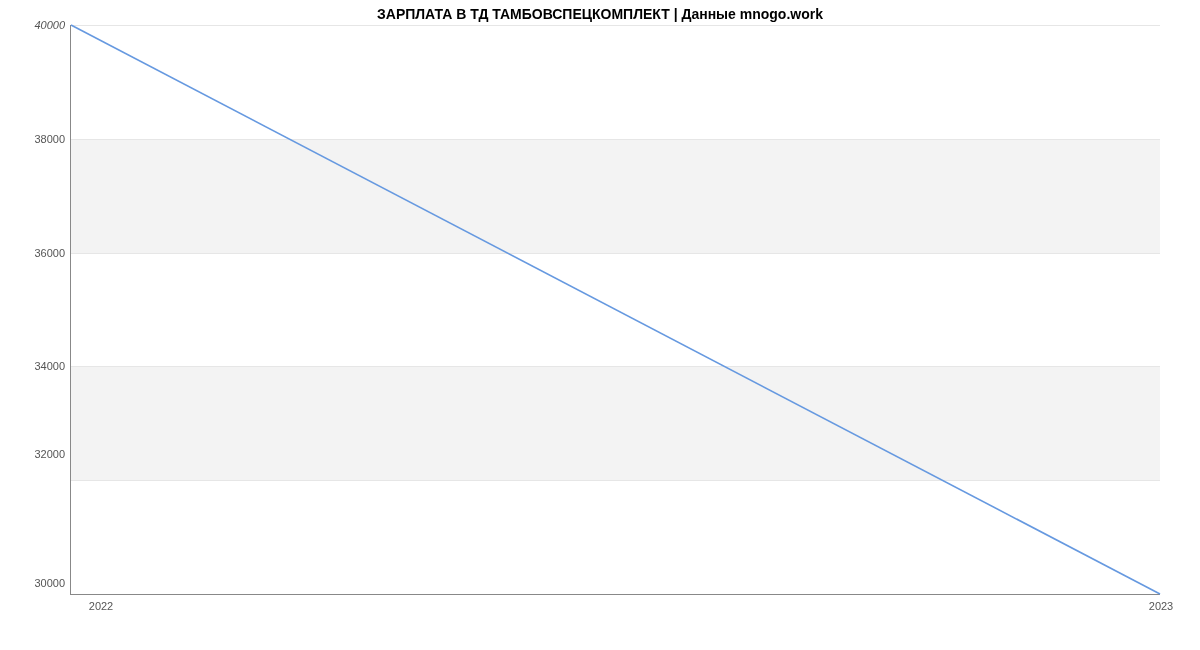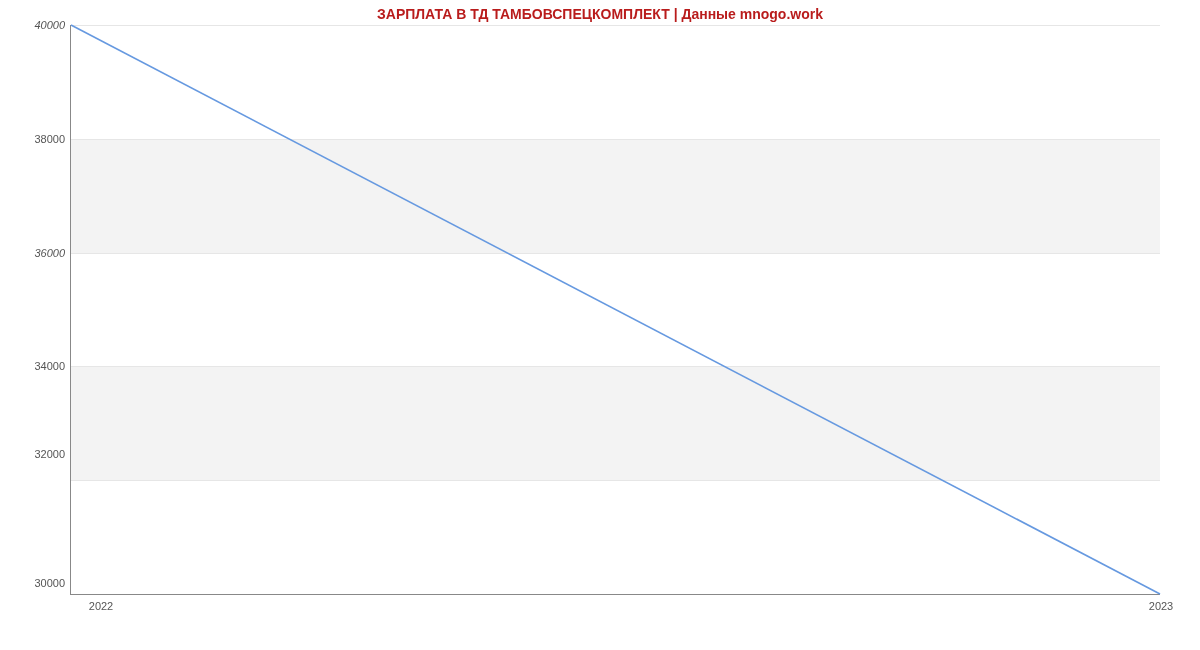--- a/index.html
+++ b/index.html
@@ -16,21 +16,21 @@
     height: 650px;
   }
   .title {
     position: absolute;
     top: 6px;
     left: 0;
     width: 100%;
     text-align: center;
     font-size: 14px;
     font-weight: 600;
-    color: #b91c1c;
+    color: #000000;
   }
   .plot {
     position: absolute;
     left: 70px;
     top: 25px;
     width: 1090px;
     height: 570px;
     border-left: 1px solid #888;
     border-bottom: 1px solid #888;
     box-sizing: border-box;
@@ -94,21 +94,21 @@
     <div class="gridline" style="top:341.4px;"></div>
     <div class="gridline" style="top:455.2px;"></div>
 
     <svg class="line" viewBox="0 0 1090 570" preserveAspectRatio="none">
       <polyline points="0,0 1090,570" fill="none" stroke="#6699e0" stroke-width="1.6"></polyline>
     </svg>
   </div>
 
   <div class="ytick" style="top:25px;font-style:italic;">40000</div>
   <div class="ytick" style="top:138.8px;">38000</div>
-  <div class="ytick" style="top:252.6px;font-style:italic;">36000</div>
+  <div class="ytick" style="top:252.6px;">36000</div>
   <div class="ytick" style="top:366.4px;">34000</div>
   <div class="ytick" style="top:454px;">32000</div>
   <div class="ytick" style="top:583px;">30000</div>
 
   <div class="xtick" style="left:85px;">2022</div>
   <div class="xtick" style="left:1145px;">2023</div>
 
 </div>
 
 </body></html>

